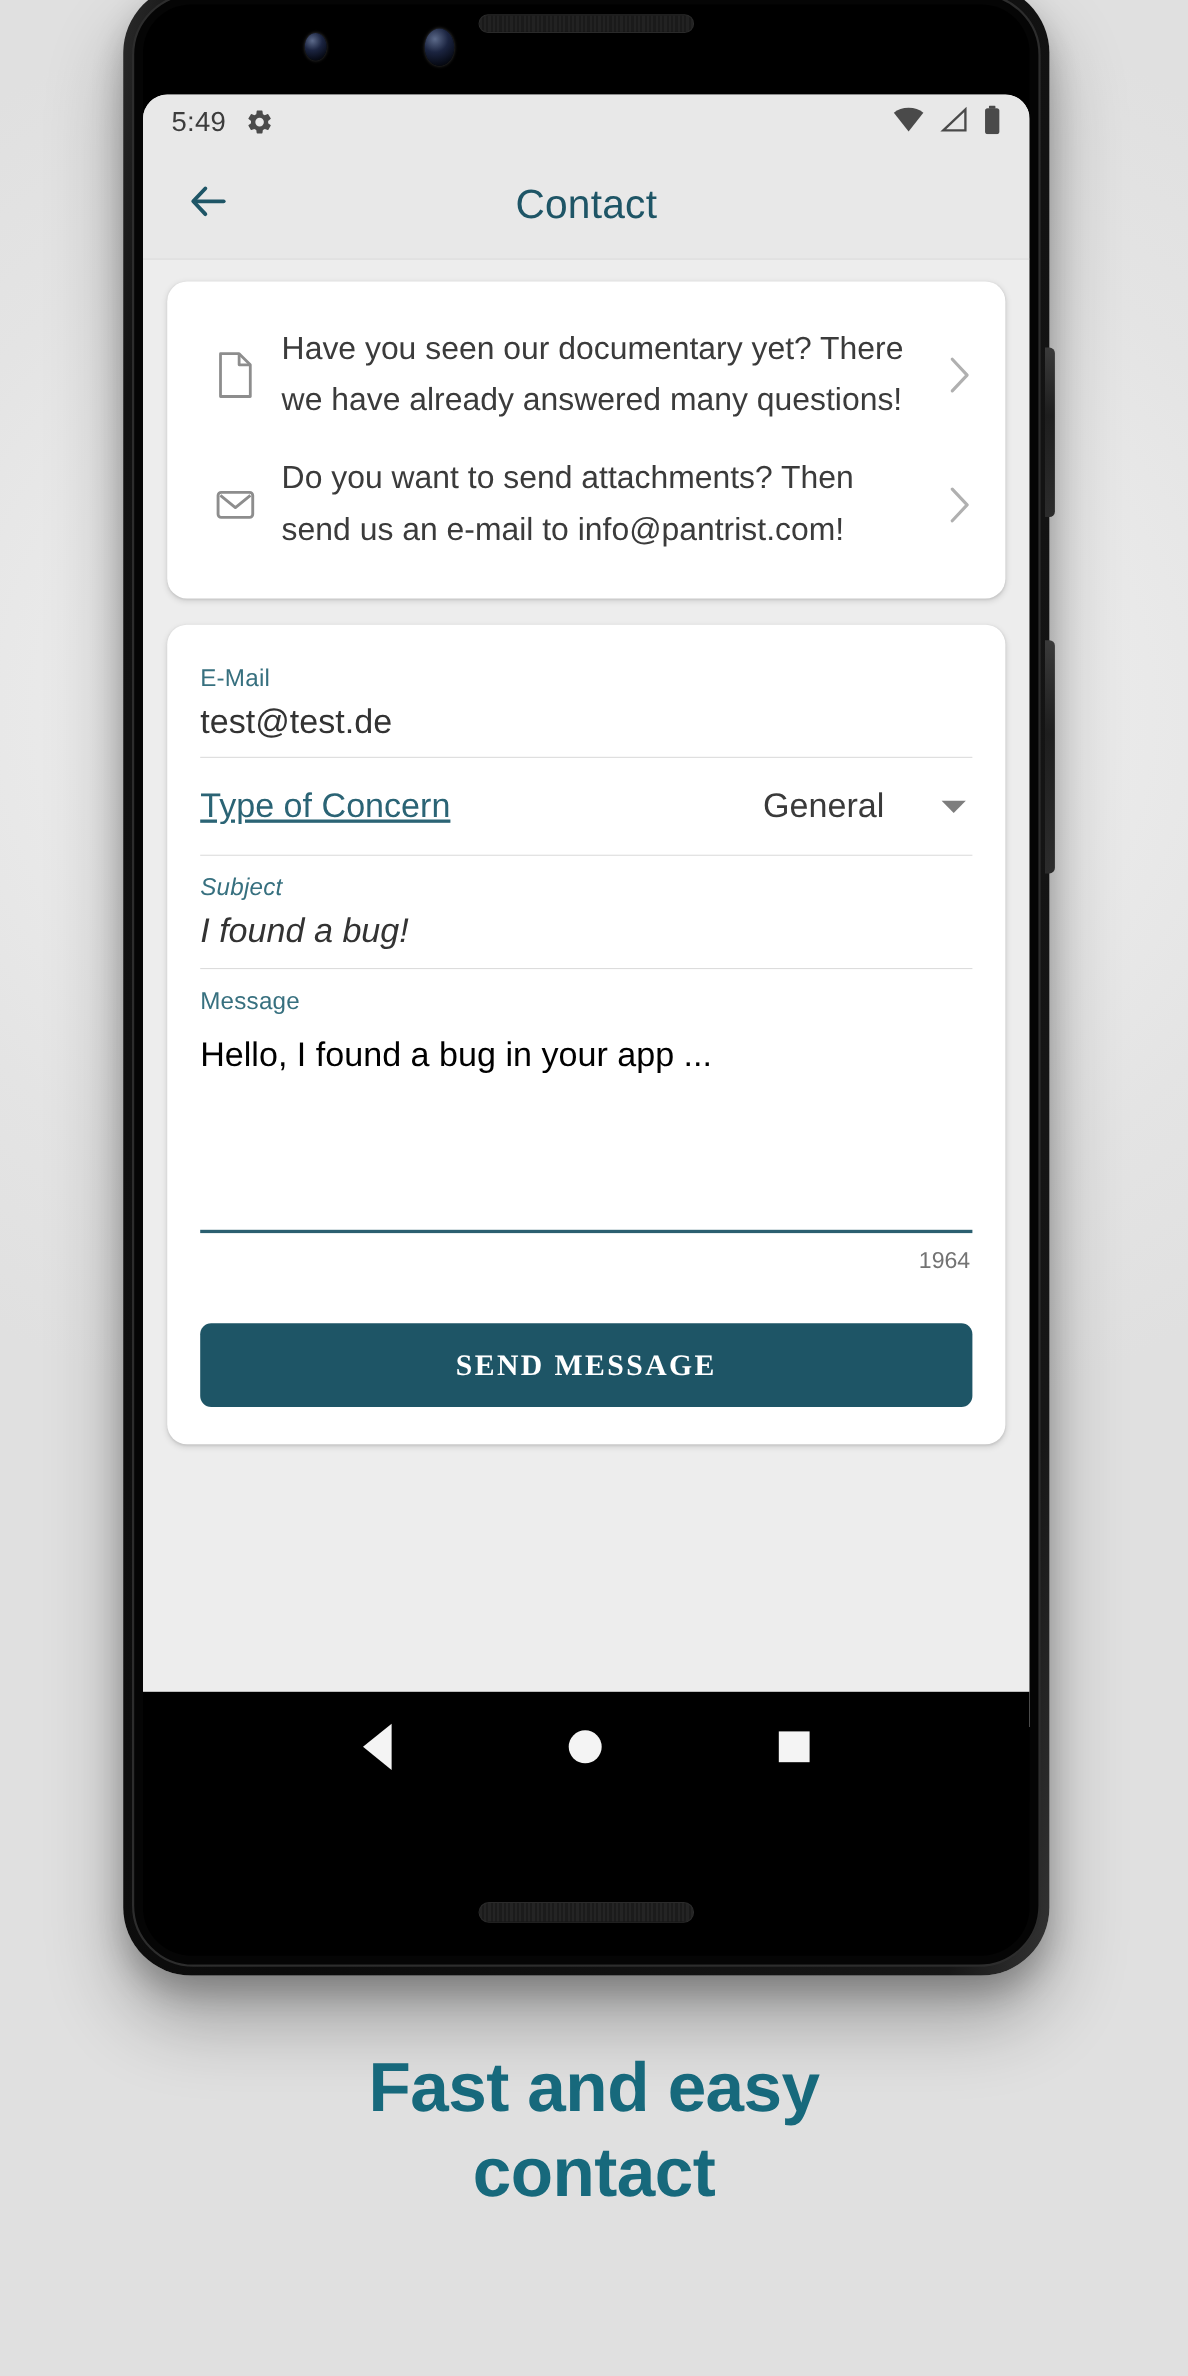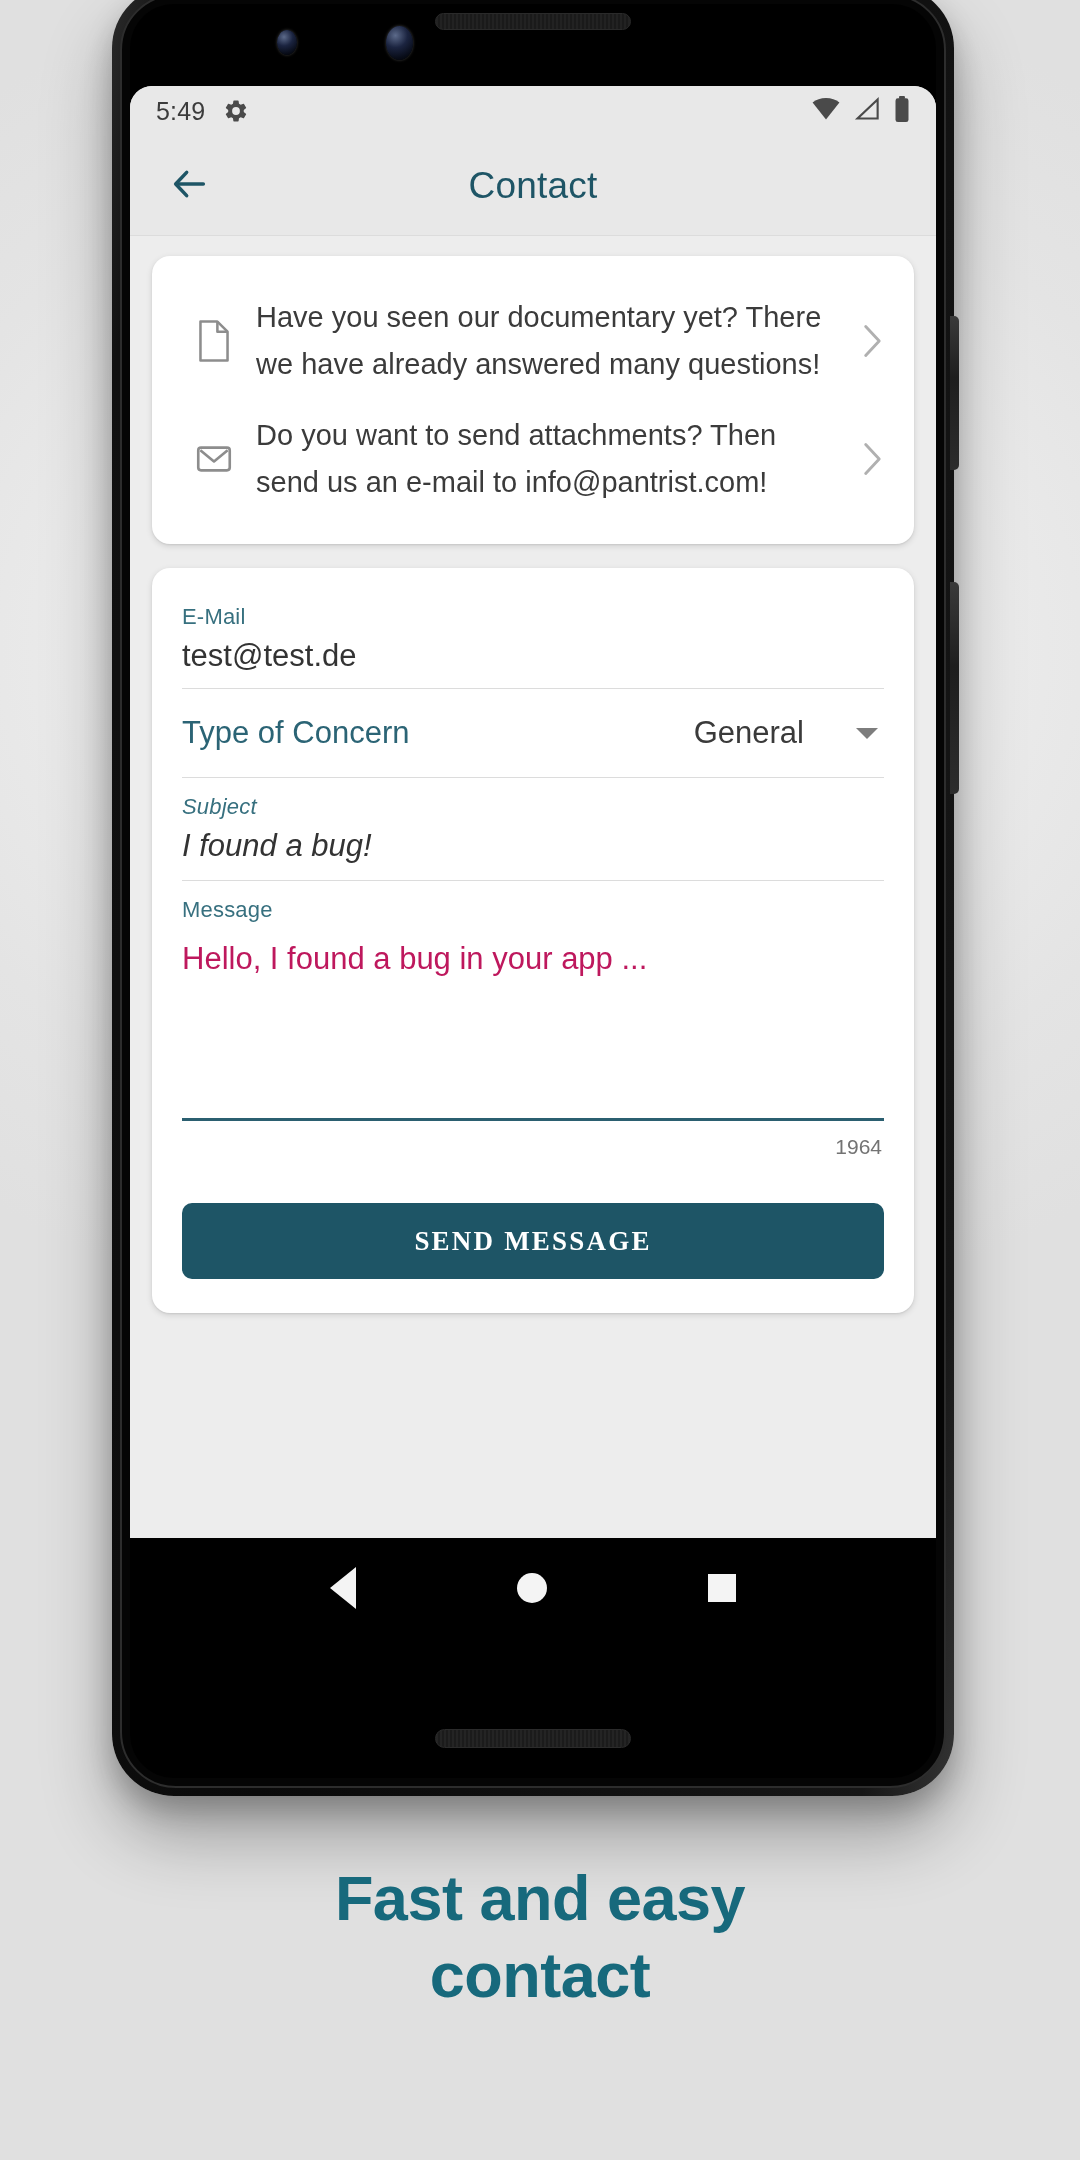--- a/index.html
+++ b/index.html
@@ -211,20 +211,21 @@
     display: flex;
     align-items: center;
     padding: 26px 0 26px 0;
     border-bottom: 1px solid #dcdcdc;
     cursor: pointer;
   }
   #concern-label {
     font-size: 31px;
     color: #2b6475;
     flex: 1;
+    text-decoration: underline;
   }
   #concern-value {
     font-size: 31px;
     color: #3a3a3a;
     margin-right: 52px;
   }
   #concern-caret {
     width: 0; height: 0;
     border-left: 11px solid transparent;
     border-right: 11px solid transparent;
@@ -235,21 +236,21 @@
   #field-subject { padding-top: 16px; padding-bottom: 16px; font-style: italic; }
 
   
   #field-message {
     padding-top: 16px;
     border-bottom: 3px solid #2b5f70;
     min-height: 240px;
   }
   #message-value {
     font-size: 31px;
-    color: #be185d;
+    color: #000000;
     padding-top: 10px;
   }
   #char-counter {
     text-align: right;
     font-size: 21px;
     color: #737373;
     padding: 14px 2px 0 0;
   }
 
   #send-message-button {

